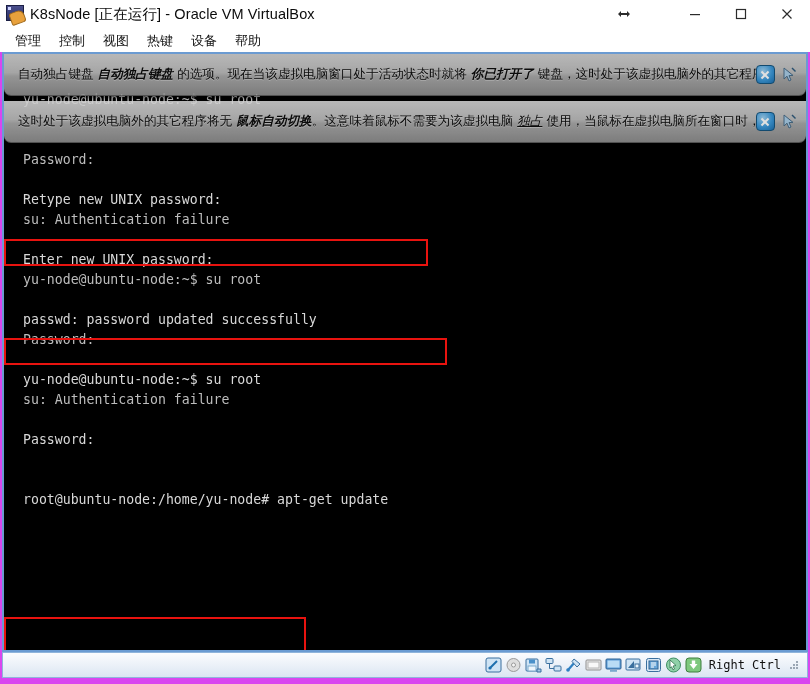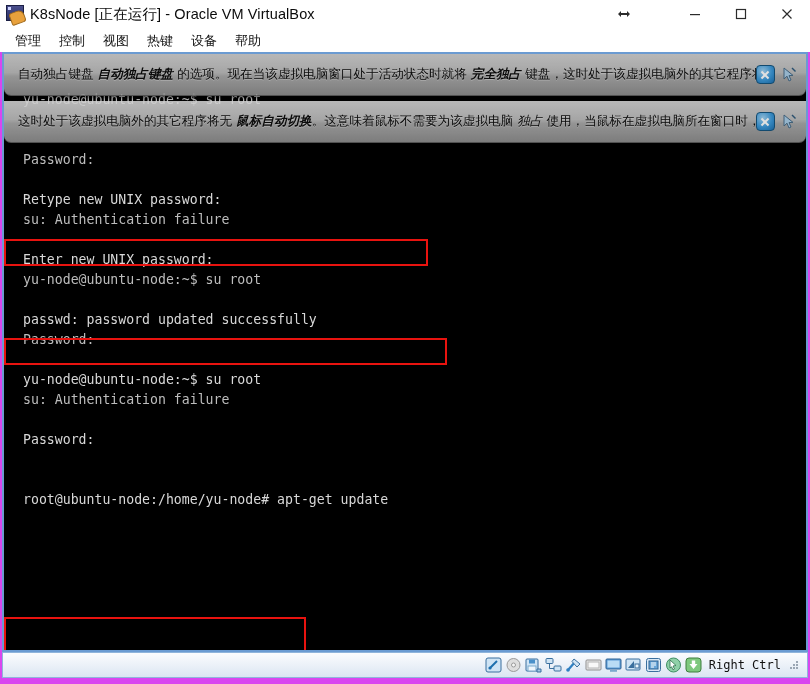--- a/index.html
+++ b/index.html
@@ -94,21 +94,21 @@
     box-shadow:0 2px 3px rgba(0,0,0,.5);
   }
   .notify .ntext{
     flex:1 1 auto;
     font-family:"DejaVu Sans","Liberation Sans",sans-serif;
     font-size:12.6px;color:#0d0d0d;
     padding-left:14px;white-space:nowrap;overflow:hidden;
     text-shadow:0 1px 0 rgba(255,255,255,.35);
   }
   .notify .ntext b{font-weight:bold;font-style:italic;}
-  .notify .ntext i{font-style:italic;}
+  .notify .ntext i{font-style:italic;text-decoration:underline;}
   .notify .nicons{flex:0 0 auto;display:flex;align-items:center;gap:4px;padding-right:8px;}
   .nbtn{width:19px;height:19px;display:flex;align-items:center;justify-content:center;}
 
   
   .ico-close{
     width:17px;height:17px;border-radius:4px;
     background:radial-gradient(circle at 35% 30%,#9fd2f2 0%,#3d9ada 55%,#1d6fae 100%);
     border:1px solid #15557f;position:relative;
   }
   .ico-close::before,.ico-close::after{
@@ -228,21 +228,21 @@
         
         
         
       </div>
 
       <div class="redbox" style="left:0px;top:185px;width:424px;height:27px;"></div>
       <div class="redbox" style="left:0px;top:284px;width:443px;height:27px;"></div>
       <div class="redbox" style="left:0px;top:563px;width:302px;height:35px;"></div>
 
       <div class="notify" style="top:0px;">
-        <div class="ntext"><span>自动独占键盘 </span><b>自动独占键盘</b><span> 的选项。现在当该虚拟电脑窗口处于活动状态时就将 </span><b>完全独占</b><span> 键盘，这时处于该虚拟电脑外的其它程序将无</span></div>
+        <div class="ntext"><span>自动独占键盘 </span><b>自动独占键盘</b><span> 的选项。现在当该虚拟电脑窗口处于活动状态时就将 </span><b>你已打开了</b><span> 键盘，这时处于该虚拟电脑外的其它程序将无</span></div>
         <div class="nicons">
           <div class="nbtn">
               <span class="ico-close"></span>
             </div>
           <div class="nbtn">
             <svg class="ico-cursor" viewBox="0 0 17 17">
               <path d="M4 2 L4 13 L7 10.2 L9 15 L11 14 L9 9.6 L13 9.4 Z" fill="#a9cde8" stroke="#4a6d88" stroke-width="1"></path>
               <path d="M12 2 L15.5 5.5" stroke="#2f5a7d" stroke-width="1.4"></path>
             </svg>
           </div>

